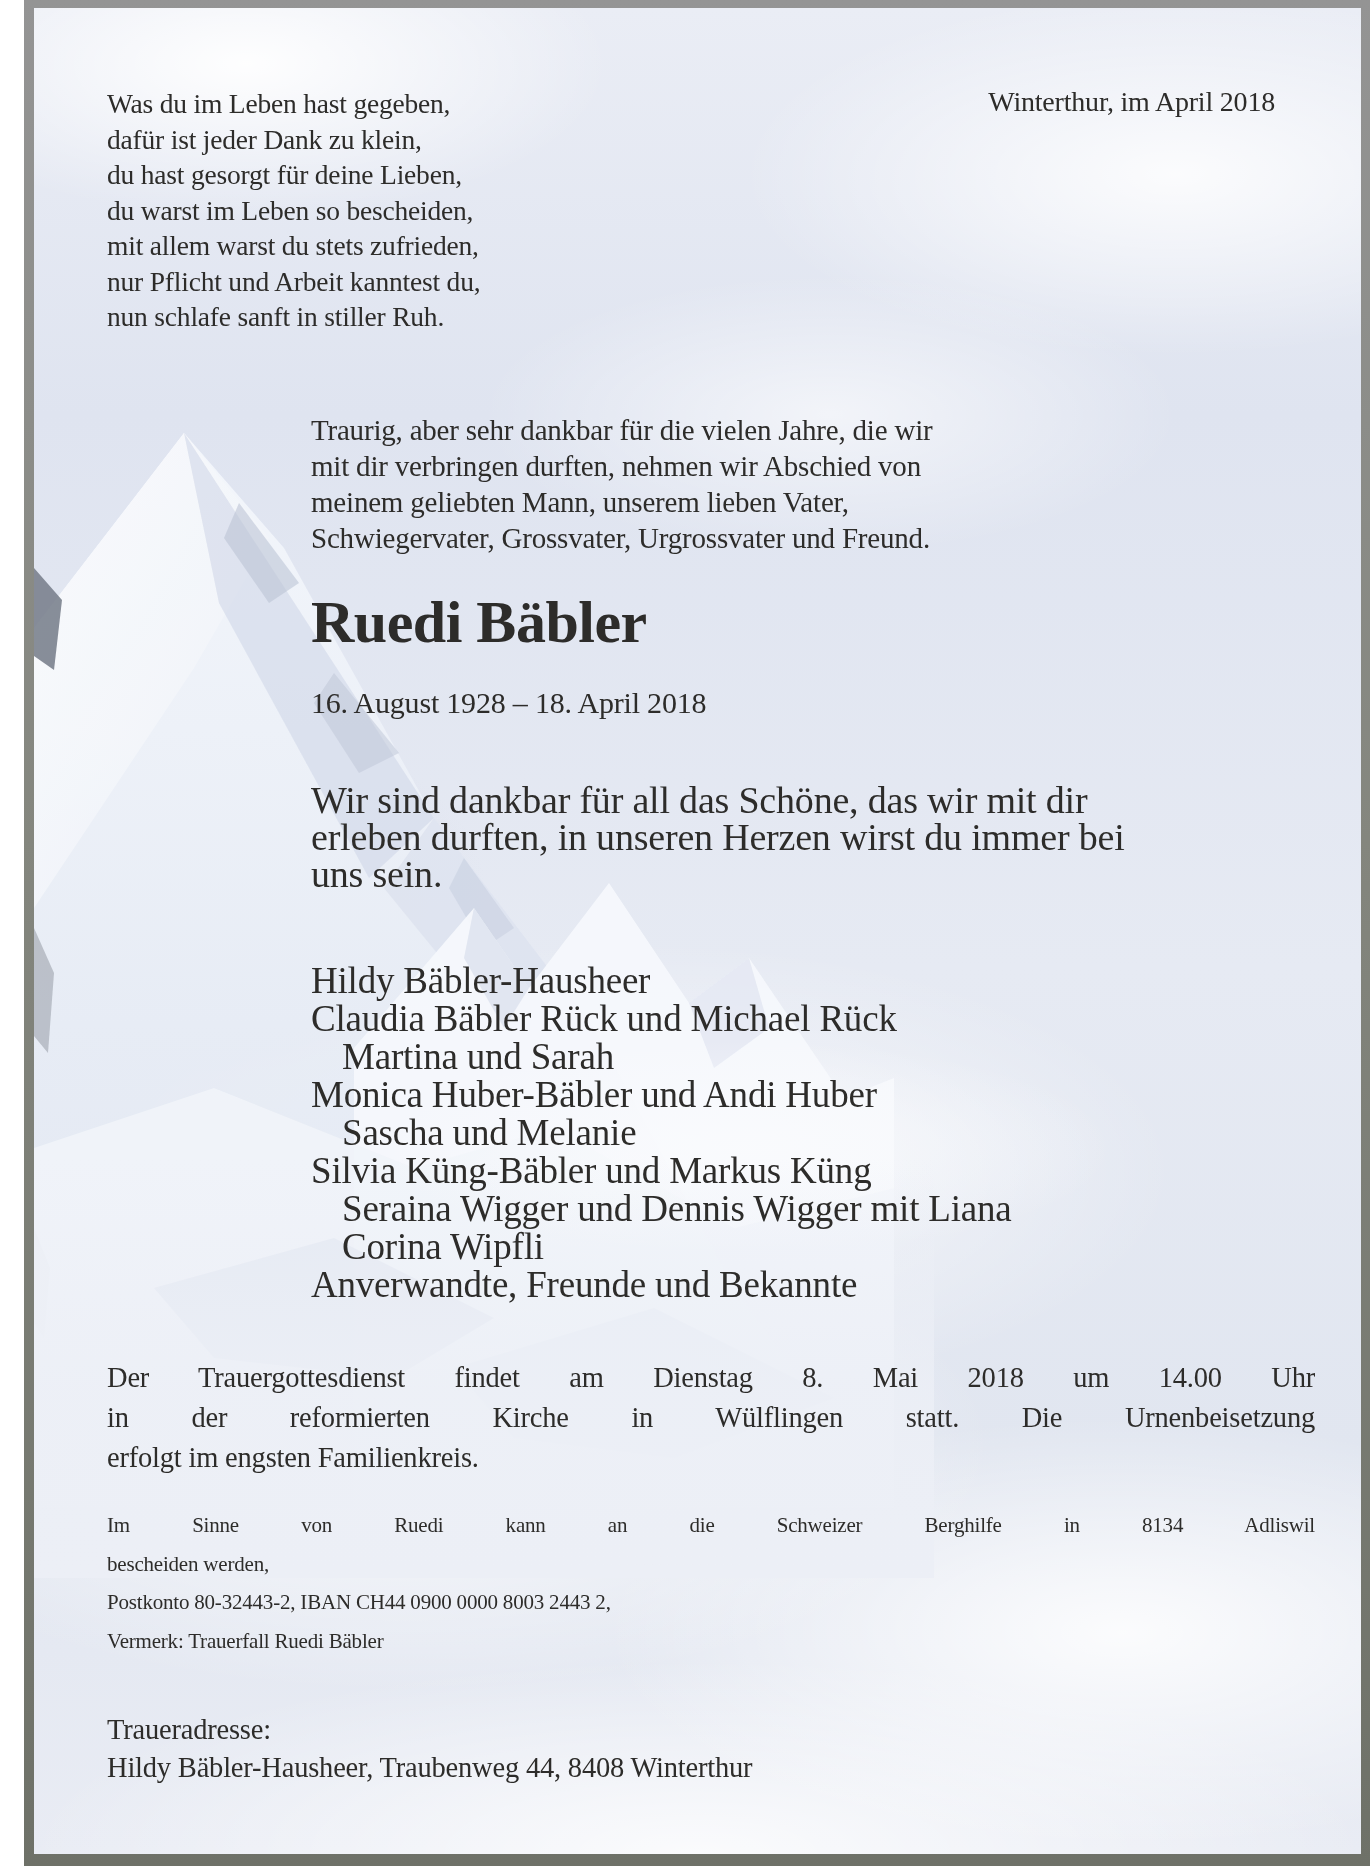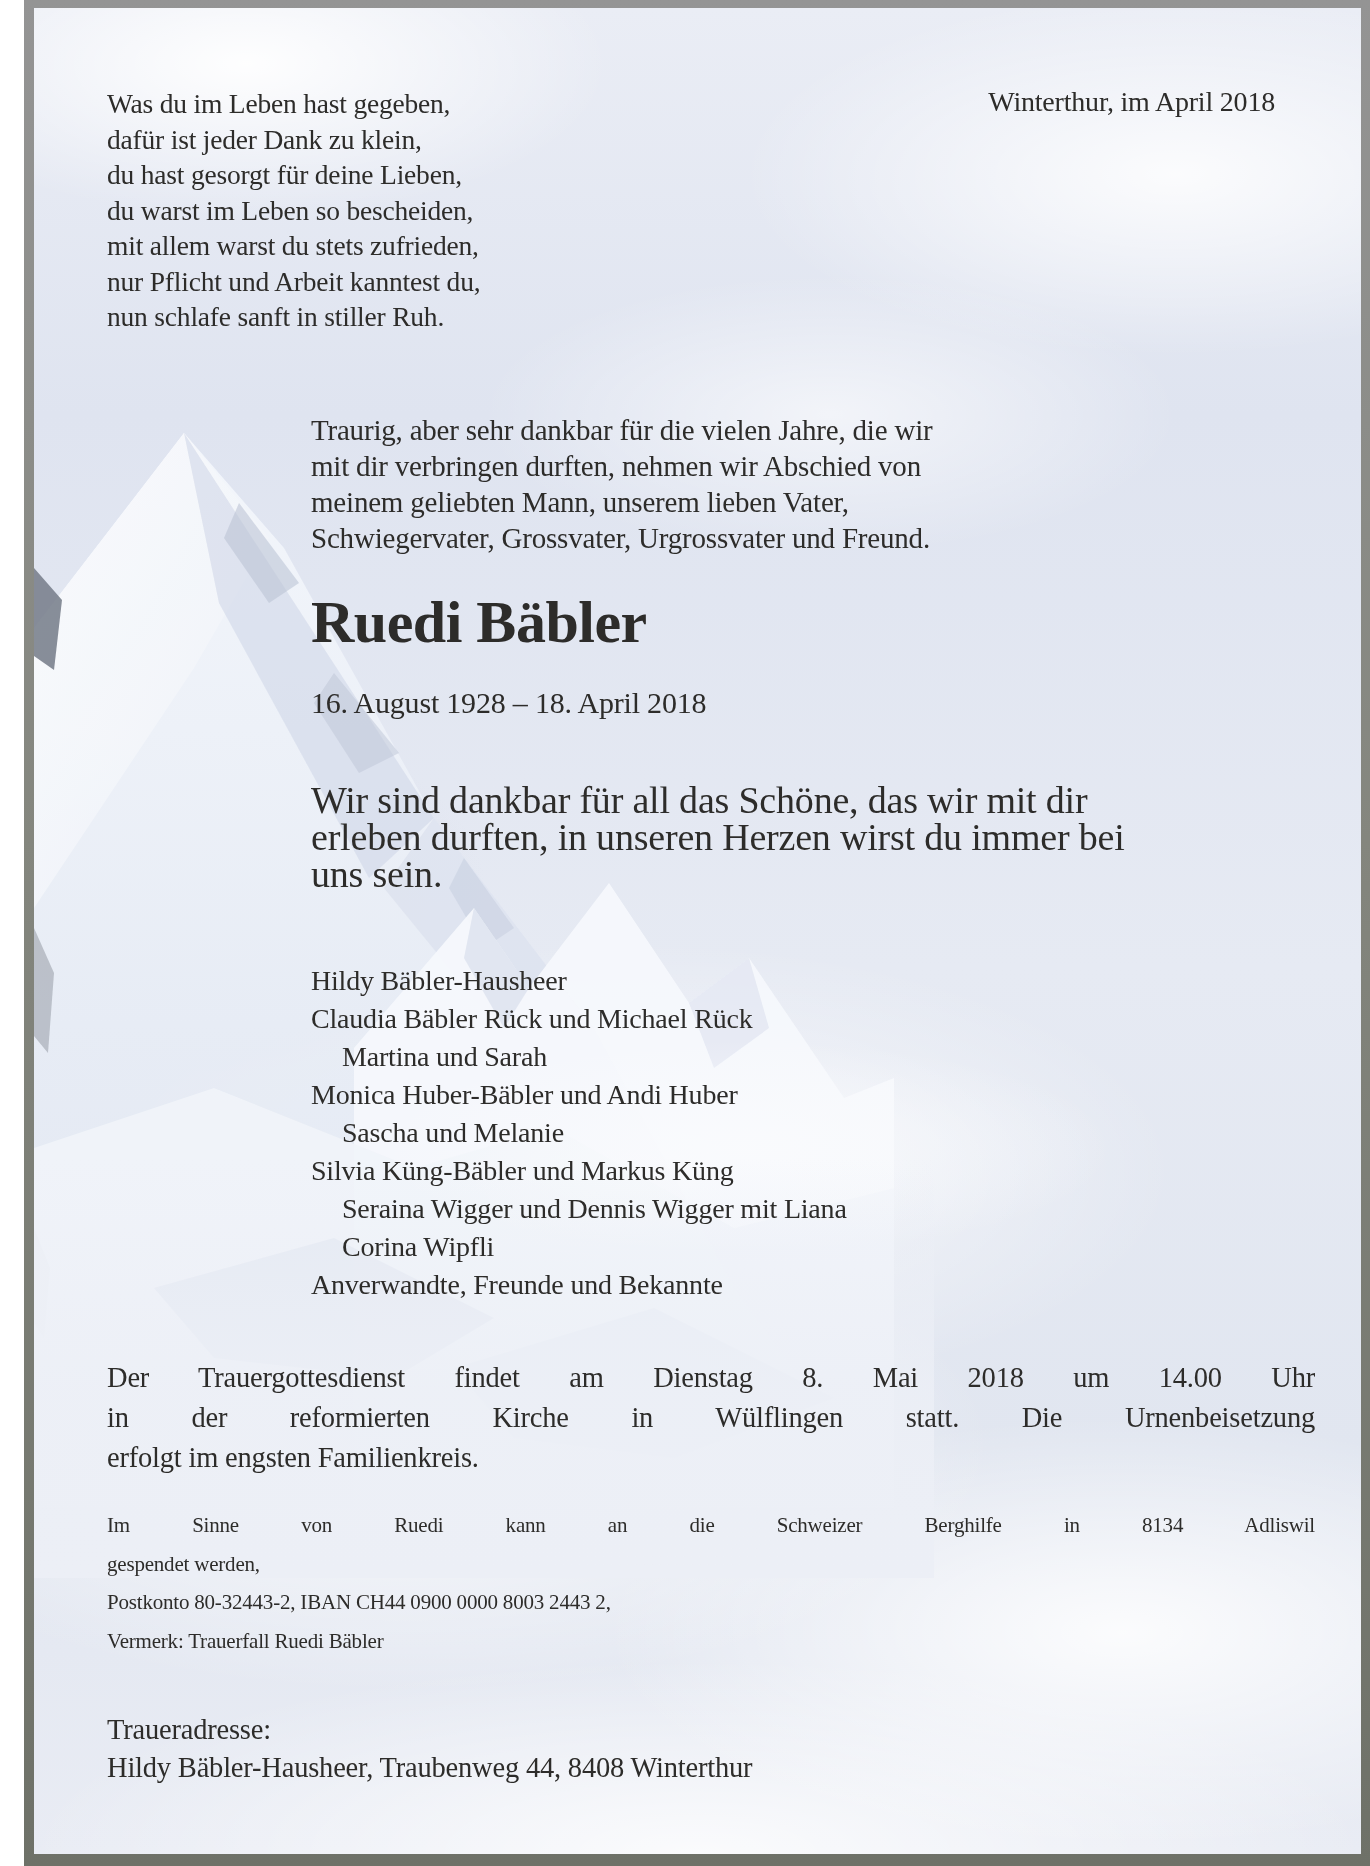--- a/index.html
+++ b/index.html
@@ -38,21 +38,21 @@
     position: absolute; left: 260px; top: 980px; width: 900px; height: 320px;
     background: radial-gradient(ellipse 55% 45% at 50% 50%, rgba(250,251,253,0.85), rgba(250,251,253,0) 75%);
   }
   .txt { position: absolute; color: #2d2c2a; letter-spacing: -0.2px; }
   .poem { left: 73px; top: 78px; font-size: 27.5px; line-height: 35.5px; }
   .dateline { top: 78px; right: 86px; font-size: 28px; }
   .intro { left: 277px; top: 404px; font-size: 29px; line-height: 36px; }
   .deceased-name { left: 277px; top: 580px; font-size: 60px; font-weight: 700; letter-spacing: -0.5px; }
   .life-dates { left: 277px; top: 678px; font-size: 30px; }
   .tribute { left: 277px; top: 774px; font-size: 38px; line-height: 37px; }
-  .mourners { left: 277px; top: 954px; font-size: 28px; line-height: 38px; }
+  .mourners { left: 277px; top: 954px; font-size: 37px; line-height: 38px; }
   .mourners .indent { padding-left: 31px; }
   .service { left: 73px; top: 1350px; width: 1208px; font-size: 28.5px; line-height: 40px; }
   .donation { left: 73px; top: 1498px; width: 1208px; font-size: 21px; line-height: 38.5px; }
   .contact { left: 73px; top: 1703px; width: 1208px; font-size: 28.5px; line-height: 38px; }
   .stretch { text-align: justify; text-align-last: justify; }
 </style>
 </head>
 <body>
 
 <div class="frame">
@@ -138,21 +138,21 @@
     </div>
 
     <div class="txt service">
       <div class="stretch">Der Trauergottesdienst findet am Dienstag 8. Mai 2018 um 14.00 Uhr</div>
       <div class="stretch">in der reformierten Kirche in Wülflingen statt. Die Urnenbeisetzung</div>
       <div>erfolgt im engsten Familienkreis.</div>
     </div>
 
     <div class="txt donation">
       <div class="stretch">Im Sinne von Ruedi kann an die Schweizer Berghilfe in 8134 Adliswil</div>
-      <div>gespendet werden,</div>
+      <div>bescheiden werden,</div>
       <div>Postkonto 80-32443-2, IBAN CH44 0900 0000 8003 2443 2,</div>
       <div>Vermerk: Trauerfall Ruedi Bäbler</div>
     </div>
 
     <div class="txt contact">
       <div>Traueradresse:</div>
       <div>Hildy Bäbler-Hausheer, Traubenweg 44, 8408 Winterthur</div>
     </div>
 
   </div>

